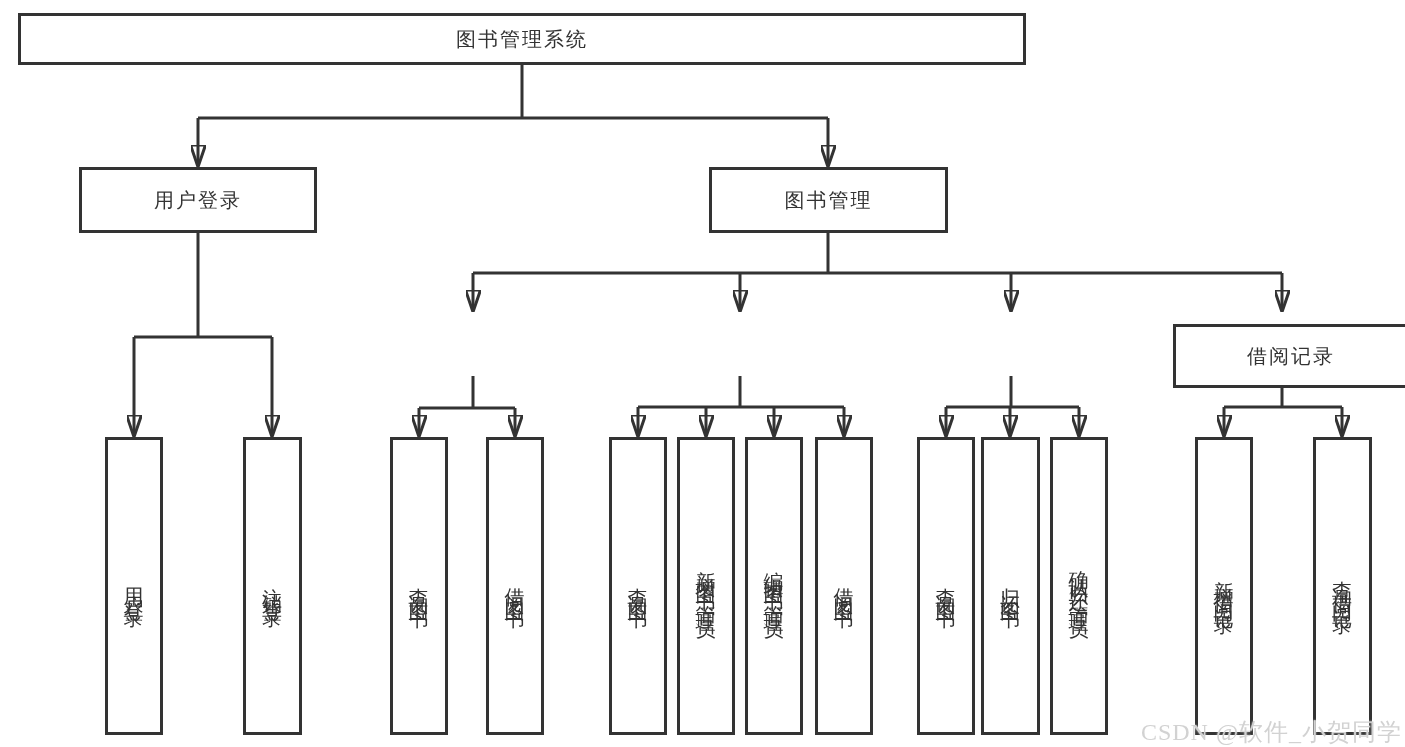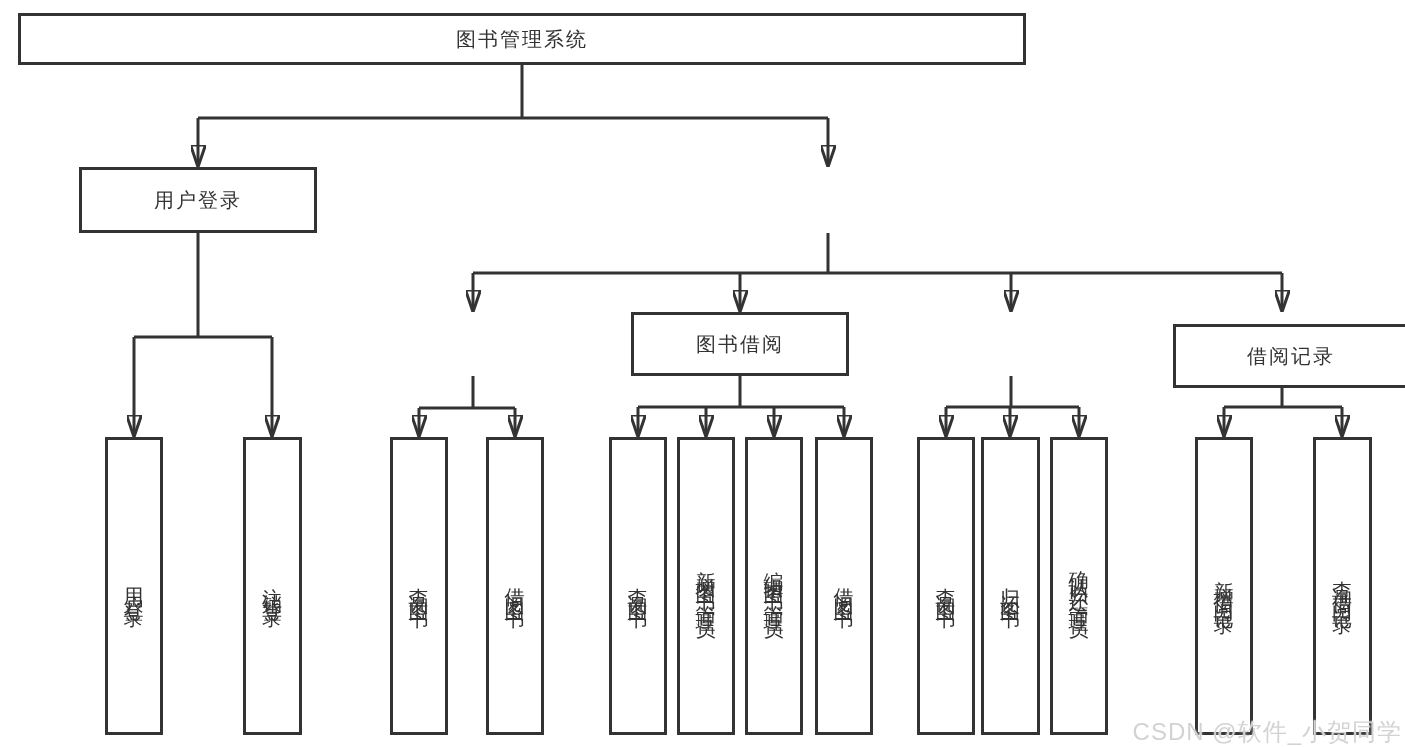--- a/index.html
+++ b/index.html
@@ -1,18 +1,18 @@
 <!DOCTYPE html>
 <html><head>
 <meta charset="utf-8">
 <style>
   html,body{margin:0;padding:0;background:#ffffff;}
   .canvas{
     position:relative;width:1405px;height:747px;background:#ffffff;overflow:hidden;
-    font-family:Liberation Sans, sans-serif;
+    font-family:Liberation Serif, serif;
   }
   .connectors{position:absolute;left:0;top:0;width:1405px;height:747px;}
   .connectors path, .connectors line{stroke:#333333;stroke-width:3;fill:none;}
   .box{
     position:absolute;box-sizing:border-box;background:#ffffff;border:3px solid #333333;
     display:flex;align-items:center;justify-content:center;color:#333333;
   }
   .h-box{font-size:20px;letter-spacing:2px;}
   .v-box{font-size:20px;}
   .v-box .lbl{
@@ -70,24 +70,24 @@
     <line x1="1342" y1="407" x2="1342" y2="436" marker-end="url(#arrow)"></line>
   </svg>
 
   <div class="box h-box" style="left:18px;top:13px;width:1008px;height:52px">
     <span class="lbl">图书管理系统</span>
   </div>
 
   <div class="box h-box" style="left:79px;top:167px;width:238px;height:66px">
     <span class="lbl">用户登录</span>
   </div>
+  <div class="box h-box" style="left:709px;top:167px;width:239px;height:66px">
+    <span class="lbl">图书管理</span>
+  </div>
 
-  <div class="box h-box" style="left:631px;top:312px;width:218px;height:64px">
-    <span class="lbl">图书借阅</span>
-  </div>
   <div class="box h-box" style="left:1173px;top:324px;width:236px;height:64px">
     <span class="lbl">借阅记录</span>
   </div>
 
   <div class="box v-box" style="left:105px;top:437px;width:58px;height:298px">
     <span class="lbl">用户登录</span>
   </div>
   <div class="box v-box" style="left:243px;top:437px;width:59px;height:298px">
     <span class="lbl">注销登录</span>
   </div>

